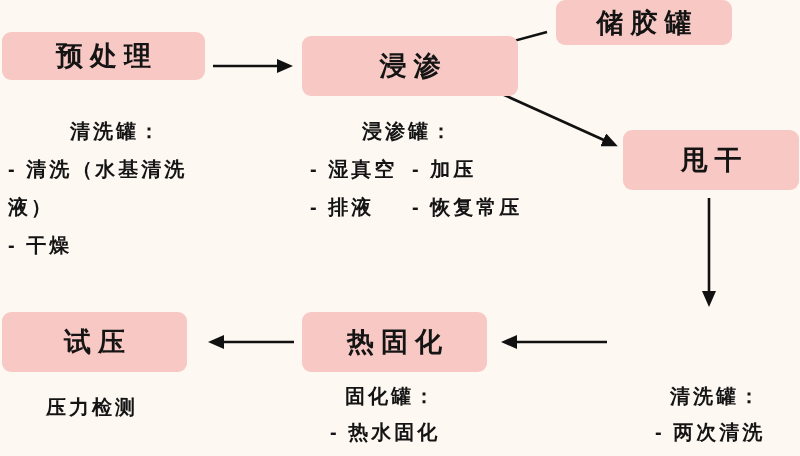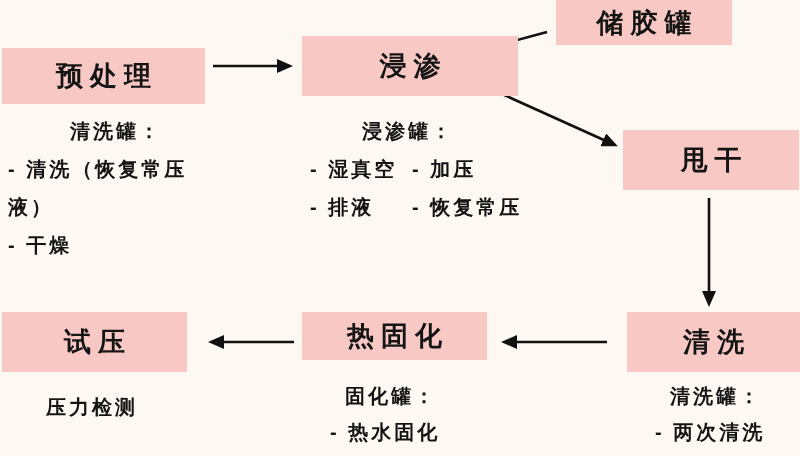--- a/index.html
+++ b/index.html
@@ -24,20 +24,21 @@
     position:absolute;left:0;top:0;width:800px;height:456px;
     pointer-events:none;
   }
   .node{
     position:absolute;
     background:var(--pink);
     display:flex;align-items:center;justify-content:center;
     font-size:27px;font-weight:700;
     letter-spacing:7px;text-indent:7px;
     white-space:nowrap;
+    border-radius:9px;
   }
   .note{
     position:absolute;
     font-size:20px;font-weight:600;
     letter-spacing:3px;
     line-height:38px;
     white-space:nowrap;
   }
   .note .indent-lg{padding-left:62px;}
   .note .indent-md{padding-left:52px;}
@@ -57,51 +58,48 @@
       </marker>
     </defs>
     <line x1="213" y1="66" x2="280" y2="66" style="stroke:var(--arrow)" stroke-width="2.6" marker-end="url(#ah)"></line>
     <line x1="491" y1="47" x2="547" y2="32" style="stroke:var(--arrow)" stroke-width="2.4"></line>
     <line x1="493" y1="90" x2="606" y2="141" style="stroke:var(--arrow)" stroke-width="2.6" marker-end="url(#ah)"></line>
     <line x1="709" y1="198" x2="709" y2="294" style="stroke:var(--arrow)" stroke-width="2.6" marker-end="url(#ah)"></line>
     <line x1="607" y1="342" x2="514" y2="342" style="stroke:var(--arrow)" stroke-width="2.6" marker-end="url(#ah)"></line>
     <line x1="294" y1="342" x2="221" y2="342" style="stroke:var(--arrow)" stroke-width="2.6" marker-end="url(#ah)"></line>
   </svg>
 
-  <div class="node" style="left:2px;top:48px;width:203px;height:56px">
+  <div class="node" style="left:2px;top:32px;width:203px;height:48px">
     <span>预处理</span>
   </div>
 
   <div class="node" style="left:302px;top:36px;width:216px;height:60px">
     <span>浸渗</span>
   </div>
 
   <div class="node" style="left:556px;top:0px;width:176px;height:45px">
     <span>储胶罐</span>
   </div>
 
   <div class="node" style="left:623px;top:130px;width:176px;height:60px">
     <span>甩干</span>
   </div>
 
-  <div class="node" style="left:627px;top:312px;width:173px;height:60px">
-    <span>清洗</span>
-  </div>
 
-  <div class="node" style="left:302px;top:312px;width:185px;height:48px">
+  <div class="node" style="left:302px;top:312px;width:185px;height:60px">
     <span>热固化</span>
   </div>
 
   <div class="node" style="left:2px;top:312px;width:185px;height:60px">
     <span>试压</span>
   </div>
 
   <div class="note" style="left:8px;top:112px;width:290px">
     <div class="indent-lg">清洗罐：</div>
-    <div>- 清洗（恢复常压</div>
+    <div>- 清洗（水基清洗</div>
     <div>液）</div>
     <div>- 干燥</div>
   </div>
 
   <div class="note" style="left:310px;top:112px;width:280px">
     <div class="indent-md">浸渗罐：</div>
     <div class="two-col">
       <div>- 湿真空</div>
       <div>- 加压</div>
       <div>- 排液</div>

